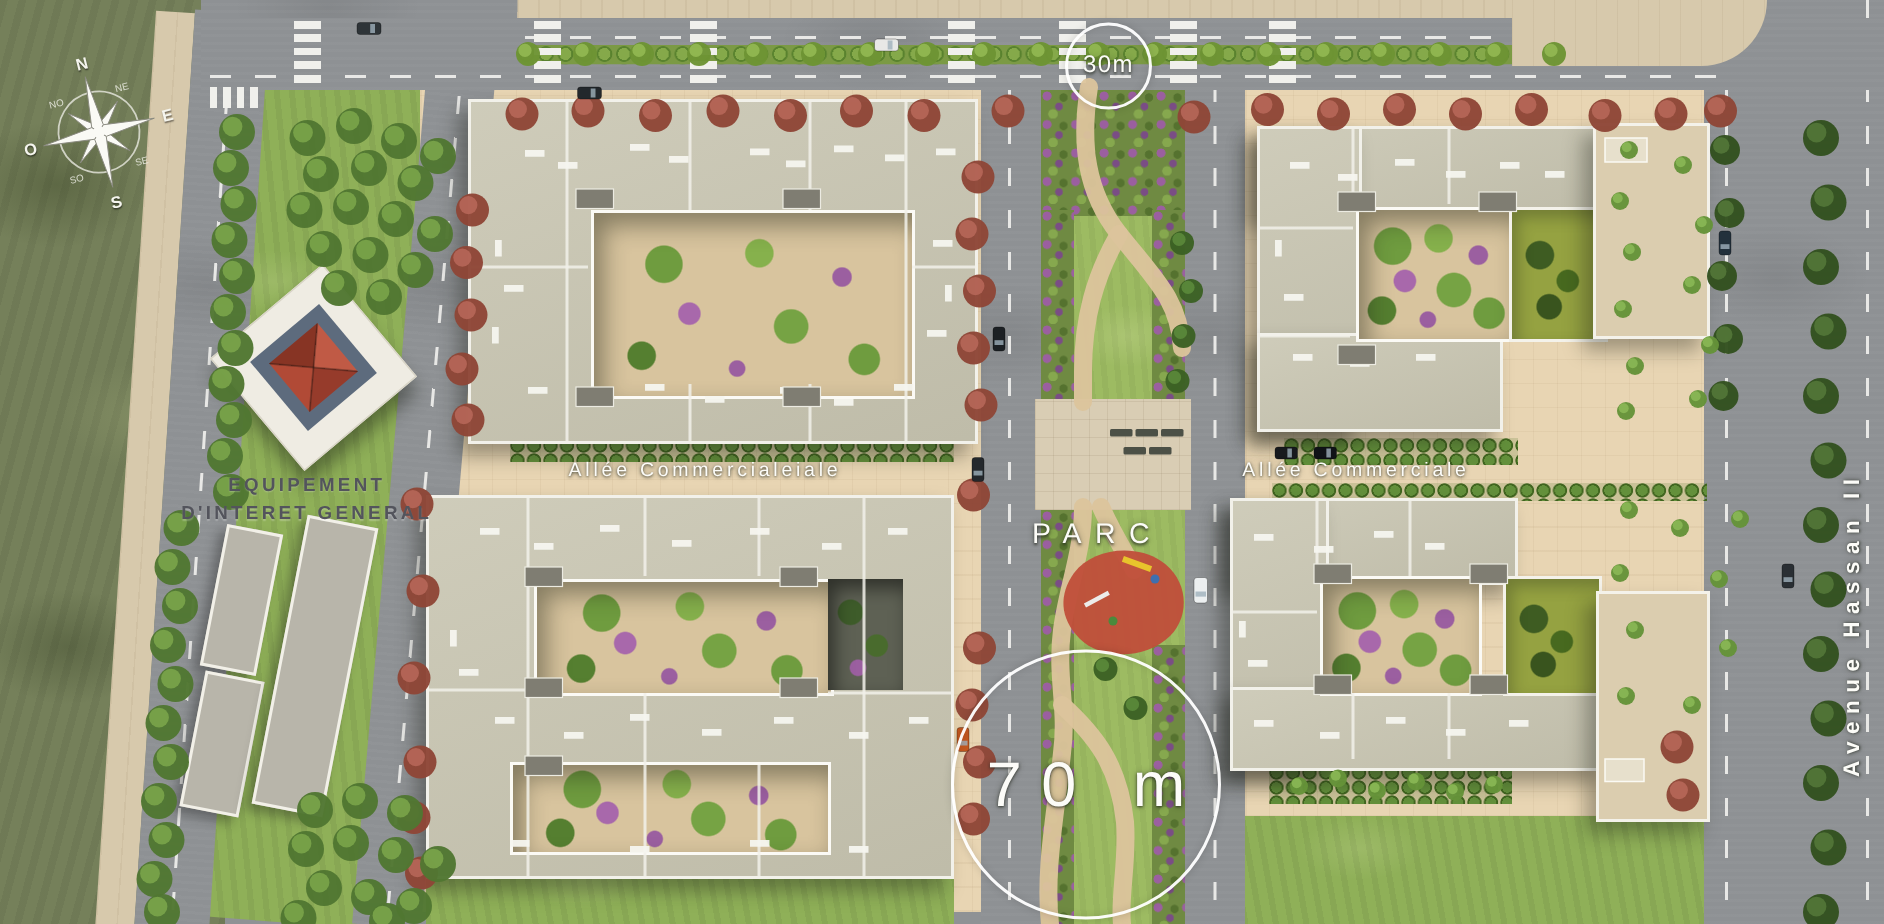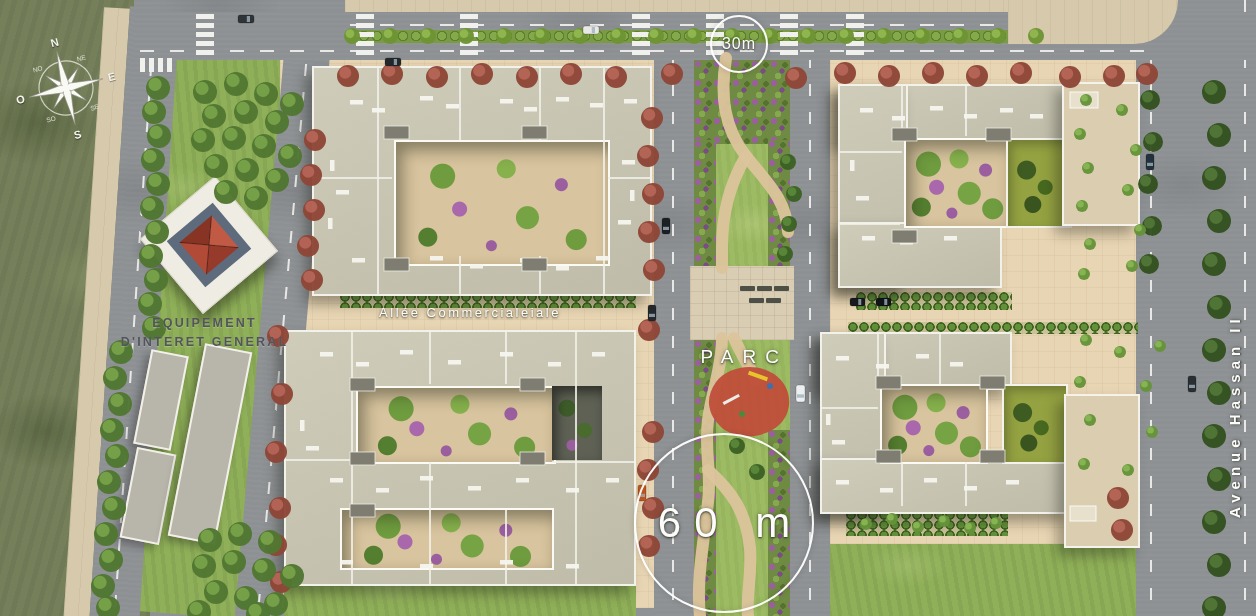--- a/index.html
+++ b/index.html
@@ -77,21 +77,21 @@
     background:#efece3;border:1px solid #d8d4c6;box-shadow:-6px 8px 12px rgba(25,28,20,.45)}
   #eq-band{position:absolute;inset:18px;background:#5d6b7d}
   #eq-core{position:absolute;inset:27px;background-image:
     linear-gradient(45deg, transparent calc(50% - 1px), rgba(40,20,15,.55) 50%, transparent calc(50% + 1px)),
     linear-gradient(-45deg, transparent calc(50% - 1px), rgba(40,20,15,.55) 50%, transparent calc(50% + 1px)),
     conic-gradient(from 45deg at 50% 50%, #c05a45 0 25%, #963b2b 25% 50%, #b14a36 50% 75%, #873424 75% 100%)}
   
   .lbl{position:absolute;color:#fcfcf8;font-weight:400;white-space:nowrap;
     text-shadow:0 1px 2px rgba(40,45,35,.85), 0 0 4px rgba(40,45,35,.4)}
   .alley{font-size:13px;letter-spacing:2.5px;text-align:center}
-  #parc-lbl{font-size:19px;letter-spacing:9px;text-align:right}
+  #parc-lbl{font-size:19px;letter-spacing:9px;text-align:left}
   #eq-lbl{position:absolute;color:#53545c;font-weight:700;font-size:12.5px;letter-spacing:2.2px;
     line-height:1.55;text-align:center;text-shadow:0 1px 1px rgba(255,255,255,.25);white-space:nowrap}
   #avenue-lbl{writing-mode:vertical-rl;transform:rotate(180deg);font-size:15px;
     letter-spacing:5px;font-weight:600}
   .mcircle{position:absolute;border-radius:50%;border:2px solid rgba(255,255,255,.95);
     display:flex;align-items:center;justify-content:center;
     box-shadow:0 0 6px rgba(0,0,0,.15), inset 0 0 6px rgba(0,0,0,.1)}
   #c30-lbl{font-size:16px;letter-spacing:1px;font-weight:500}
   #c60-lbl{font-size:42px;letter-spacing:13px;font-weight:500;padding-left:13px}
 </style>
@@ -712,21 +712,22 @@
       <text x="32" y="83">SO</text>
       <text x="31" y="31">NO</text>
     </g>
   </svg>
 
   <div id="eq-lbl" style="left:112px;top:314px;width:185px">
     <span>EQUIPEMENT</span><br>
     <span>D'INTERET GENERAL</span>
   </div>
   <div class="lbl alley" style="left:358px;top:305px;width:224px">Allée Commercialeiale</div>
+  <div class="lbl alley" style="left:798px;top:305px;width:212px">Allée Commerciale</div>
   <div class="lbl" id="parc-lbl" style="left:688px;top:346px;width:100px">PARC</div>
   <div class="lbl" id="avenue-lbl" style="left:1226px;top:228px;width:24px;height:290px">Avenue Hassan II</div>
   <div class="mcircle" style="left:710px;top:15px;width:54px;height:54px">
     <span class="lbl" id="c30-lbl" style="position:static">30m</span>
   </div>
   <div class="mcircle" style="left:634px;top:433px;width:176px;height:176px;border-width:2.5px">
-    <span class="lbl" id="c60-lbl" style="position:static">60 m</span>
+    <span class="lbl" id="c60-lbl" style="position:static">70 m</span>
   </div>
 </div>
 
 </body></html>

